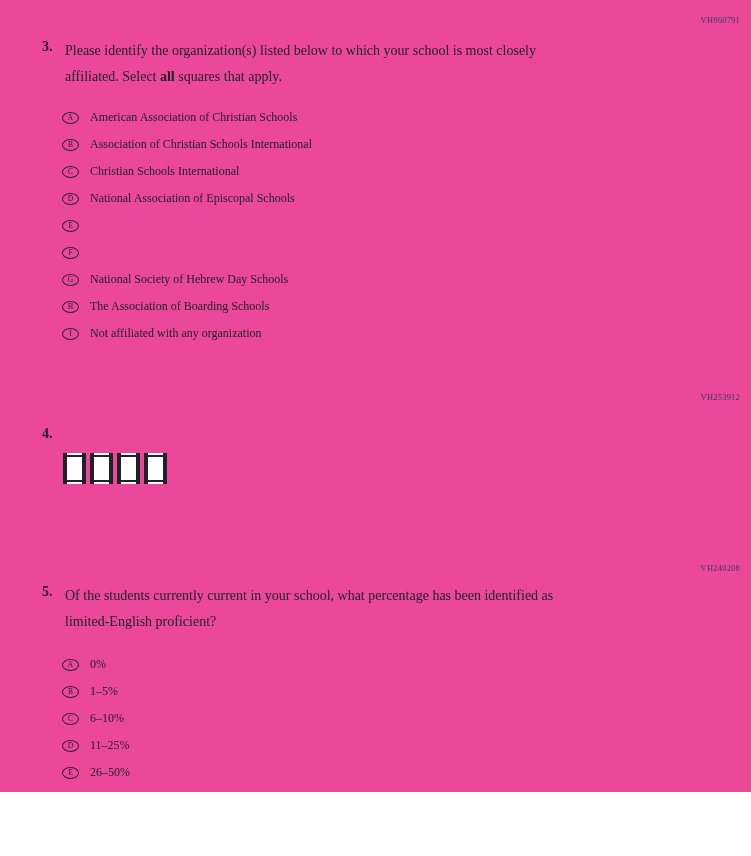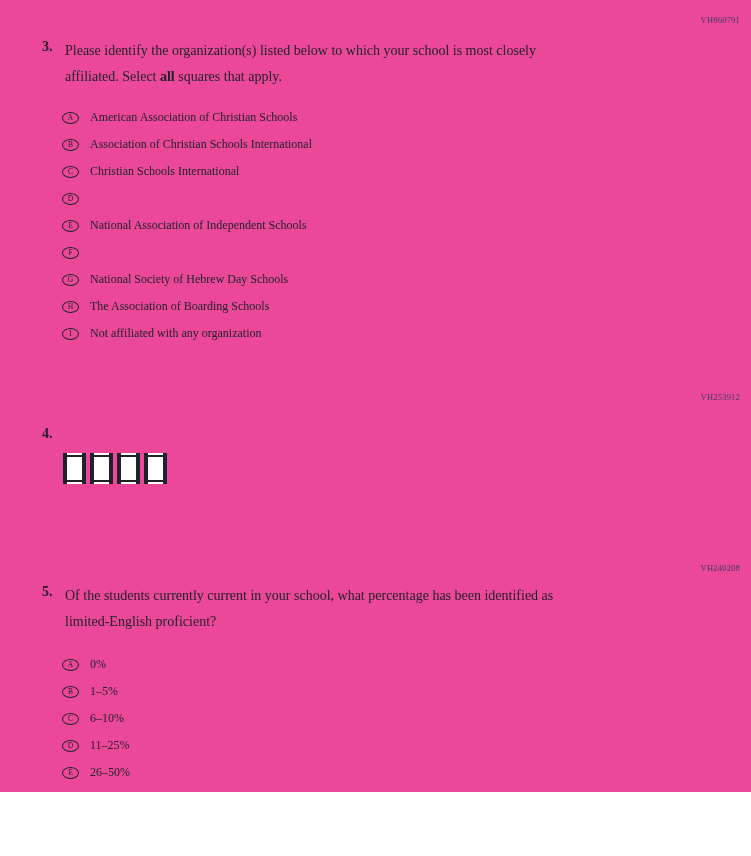--- a/index.html
+++ b/index.html
@@ -140,27 +140,27 @@
           <span class="bubble">
             <span class="bubble-letter">C</span>
           </span>
           <span class="option-label">Christian Schools International</span>
         </div>
 
         <div class="option">
           <span class="bubble">
             <span class="bubble-letter">D</span>
           </span>
+          <span class="option-label">National Association of Episcopal Schools</span>
         </div>
 
         <div class="option">
           <span class="bubble">
             <span class="bubble-letter">E</span>
           </span>
-          <span class="option-label">National Association of Independent Schools</span>
         </div>
 
         <div class="option">
           <span class="bubble">
             <span class="bubble-letter">F</span>
           </span>
         </div>
 
         <div class="option">
           <span class="bubble">

